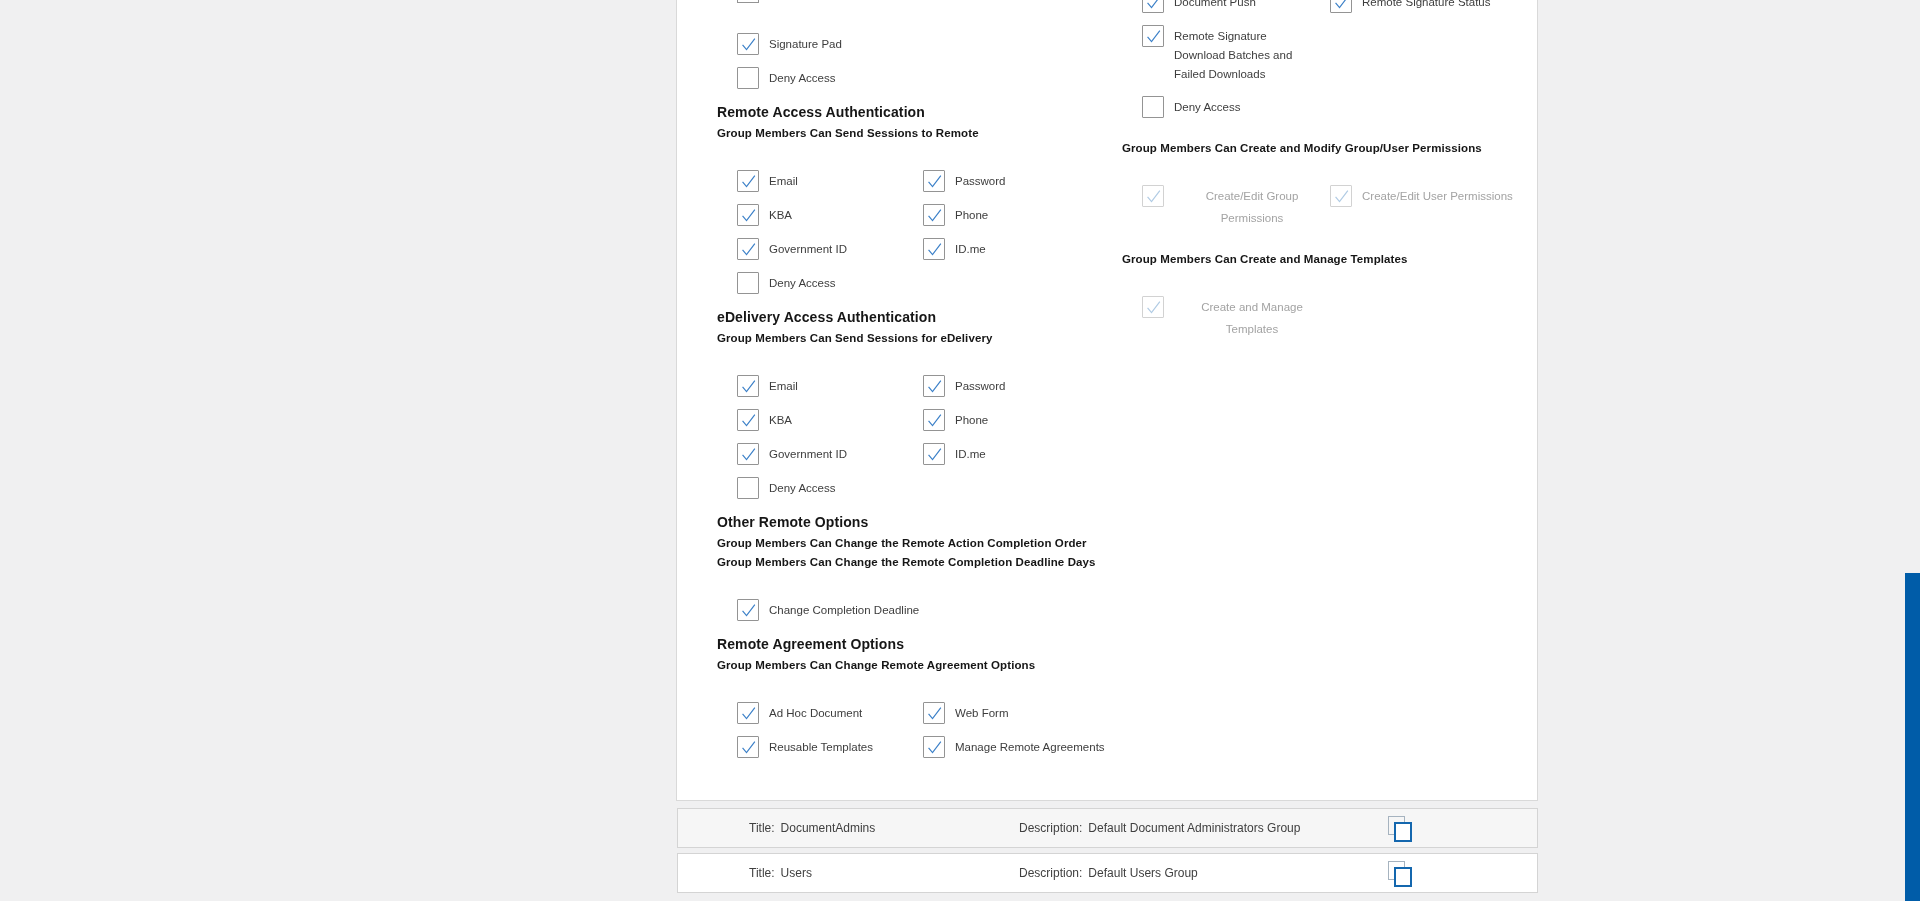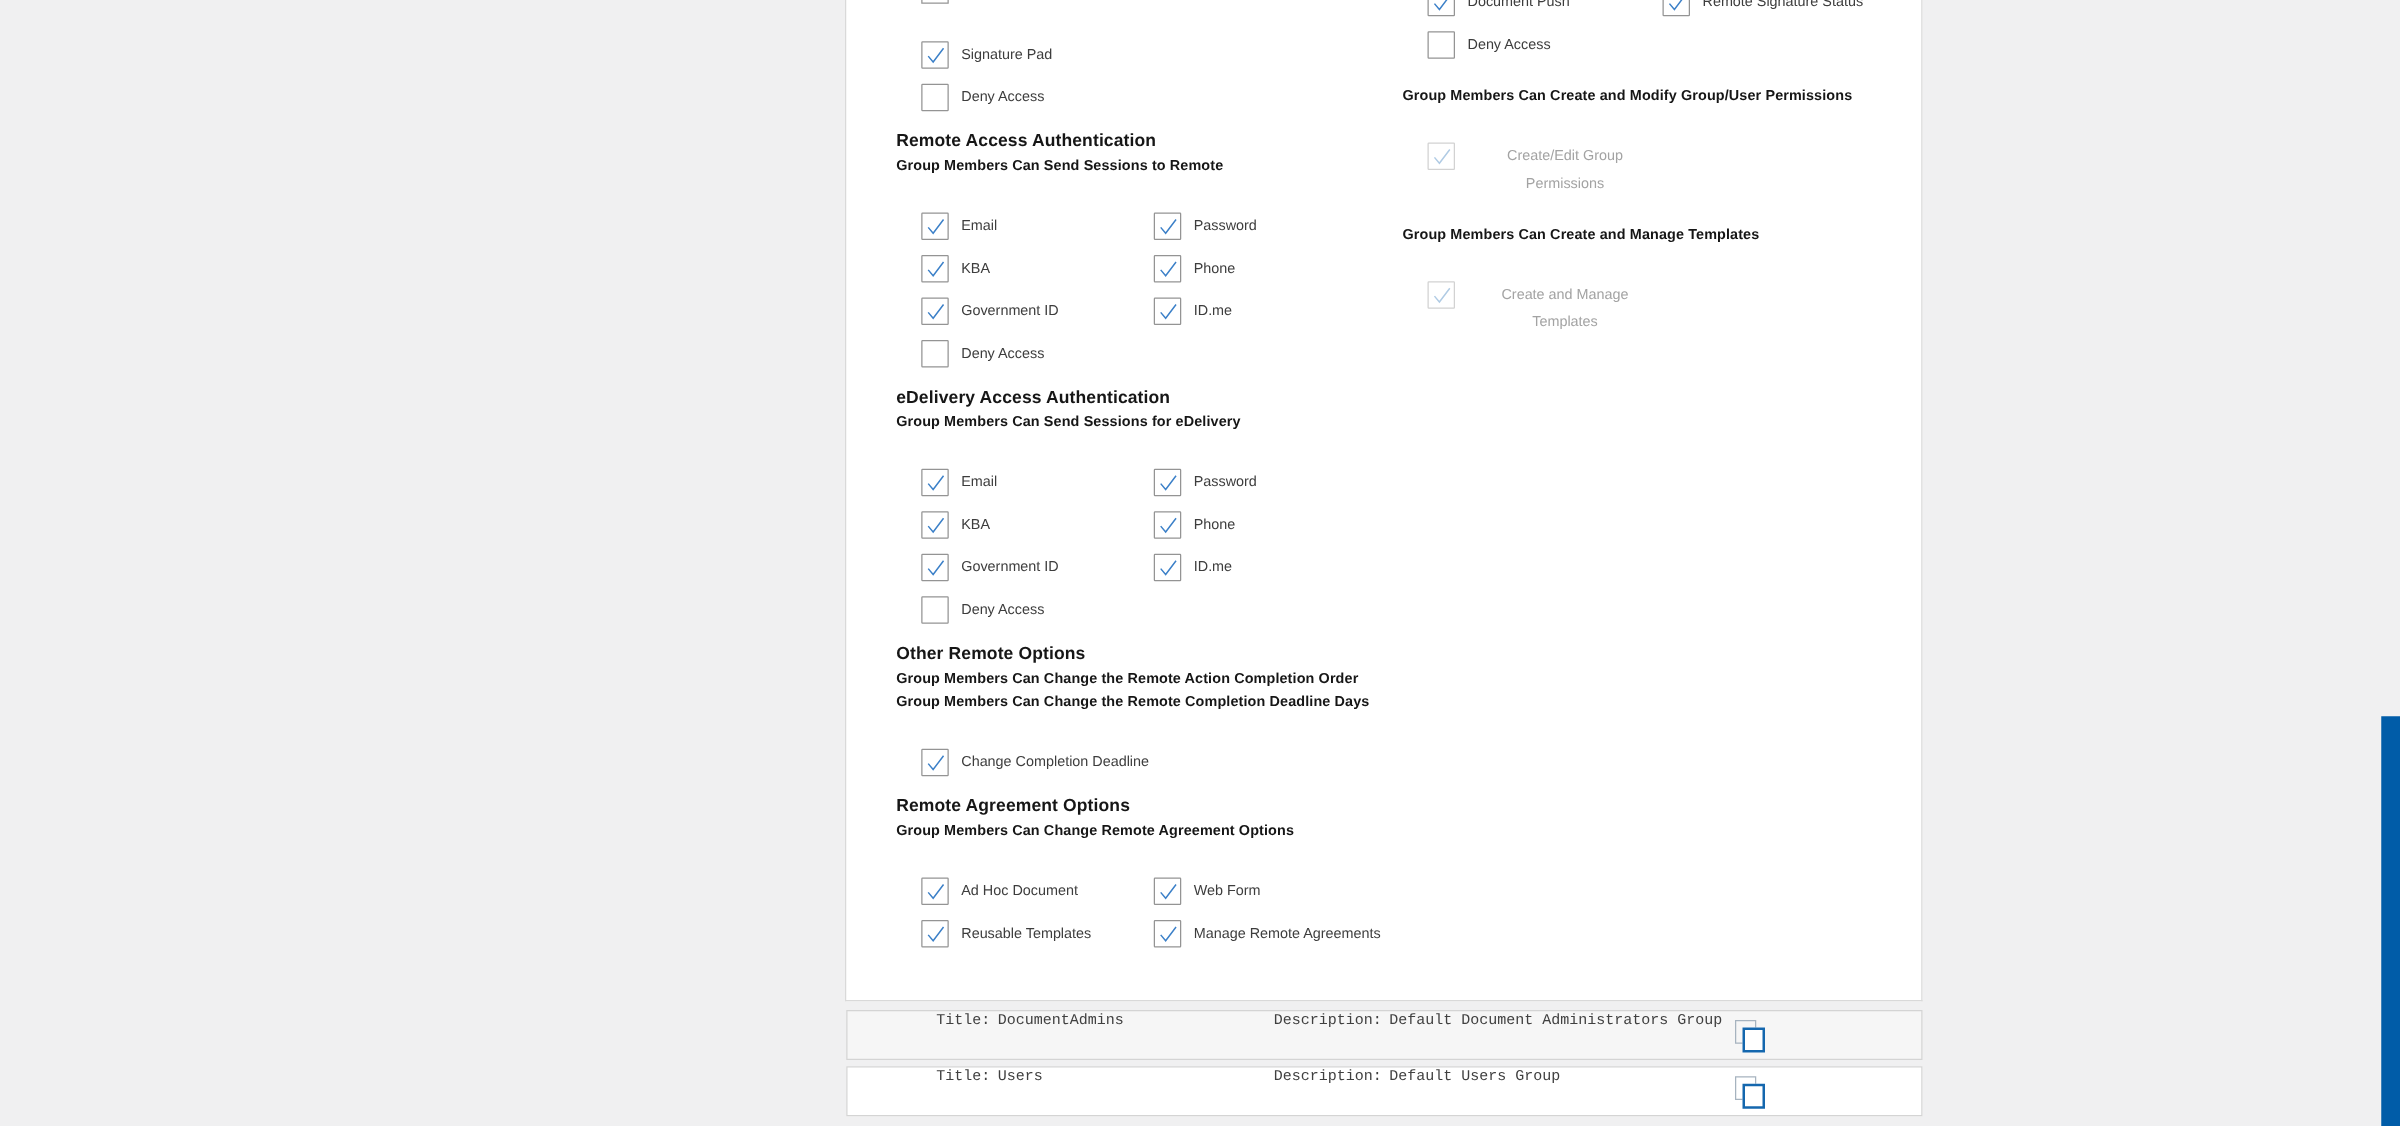--- a/index.html
+++ b/index.html
@@ -58,22 +58,22 @@
     border:1px solid #949494;background:#fff;
   }
 
   
   .card-list{position:absolute;left:677px;top:808px;width:861px;}
   .card{
     position:relative;height:40px;box-sizing:border-box;margin-bottom:5px;
     border:1px solid #d4d4d4;background:#ffffff;
   }
   .card:nth-of-type(1){background:#f6f6f6;}
-  .card-field{position:absolute;top:0;height:100%;display:flex;gap:6px;
-    font-size:12px;color:#404040;font-family:Liberation Mono, monospace;}
+  .card-field{position:absolute;top:0;height:100%;display:flex;align-items:center;gap:6px;
+    font-size:12px;color:#404040;}
   .field-title{left:71px;}
   .field-desc{left:341px;}
   .copy-icon{position:absolute;left:710px;top:7px;width:27px;height:27px;cursor:pointer;}
   .copy-back{
     position:absolute;left:0;top:0;width:17px;height:19px;box-sizing:border-box;
     border:1.5px solid #a6b3bf;background:transparent;
   }
   .copy-front{
     position:absolute;left:6px;top:6px;width:18px;height:20px;box-sizing:border-box;
     border:2px solid #1467ae;background:#ffffff;
@@ -324,20 +324,28 @@
 
         <label class="cb-item" data-checked="true">
           <span class="box">
             <svg class="check" viewBox="0 0 24 24">
               <path d="M4.5 12.5 L9.5 18.5 L20 4.5"></path>
             </svg>
           </span>
           <span class="cb-label">Remote Signature Status</span>
         </label>
 
+        <label class="cb-item" data-checked="true" data-col="1" data-wrap="true">
+          <span class="box">
+            <svg class="check" viewBox="0 0 24 24">
+              <path d="M4.5 12.5 L9.5 18.5 L20 4.5"></path>
+            </svg>
+          </span>
+          <span class="cb-label">Remote Signature Download Batches and Failed Downloads</span>
+        </label>
 
         <label class="cb-item" data-checked="false" data-col="1">
           <span class="box">
             <svg class="check" viewBox="0 0 24 24">
               <path d="M4.5 12.5 L9.5 18.5 L20 4.5"></path>
             </svg>
           </span>
           <span class="cb-label">Deny Access</span>
         </label>
       </div>
@@ -347,20 +355,28 @@
 
         <label class="cb-item" data-checked="true" data-disabled="true">
           <span class="box">
             <svg class="check" viewBox="0 0 24 24">
               <path d="M4.5 12.5 L9.5 18.5 L20 4.5"></path>
             </svg>
           </span>
           <span class="cb-label">Create/Edit Group Permissions</span>
         </label>
 
+        <label class="cb-item" data-checked="true" data-disabled="true">
+          <span class="box">
+            <svg class="check" viewBox="0 0 24 24">
+              <path d="M4.5 12.5 L9.5 18.5 L20 4.5"></path>
+            </svg>
+          </span>
+          <span class="cb-label">Create/Edit User Permissions</span>
+        </label>
       </div>
 
     <h4 class="sub">Group Members Can Create and Manage Templates</h4>
     <div class="cb-grid">
 
         <label class="cb-item" data-checked="true" data-disabled="true">
           <span class="box">
             <svg class="check" viewBox="0 0 24 24">
               <path d="M4.5 12.5 L9.5 18.5 L20 4.5"></path>
             </svg>

